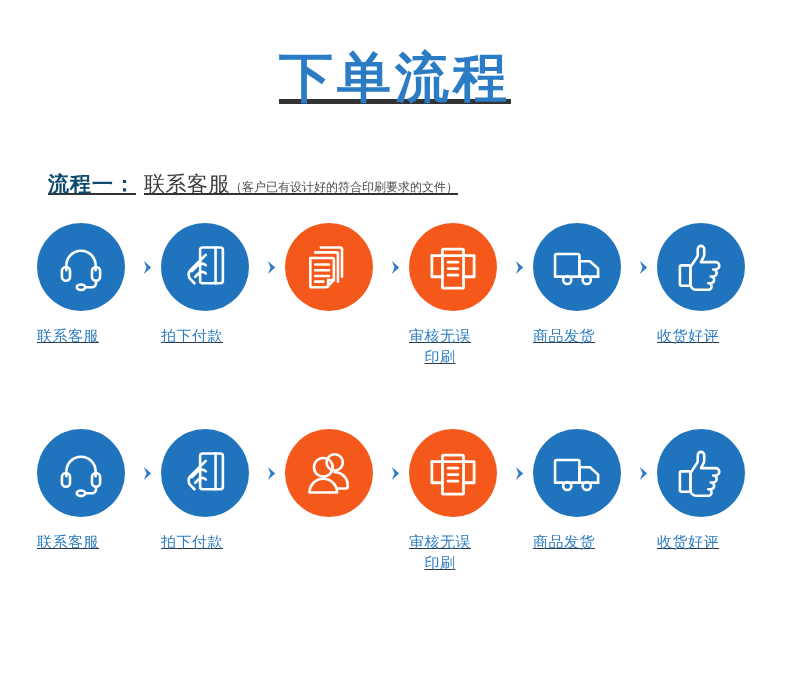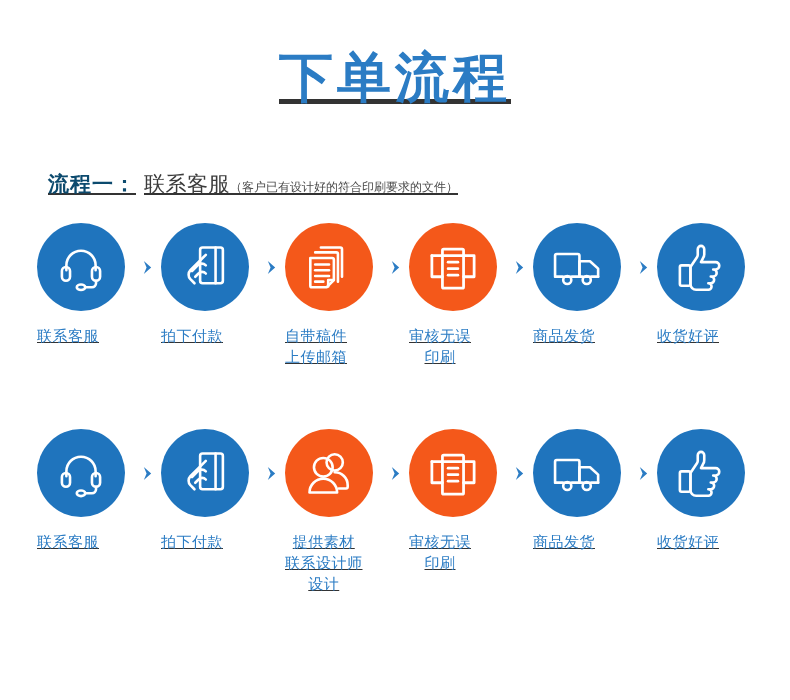--- a/index.html
+++ b/index.html
@@ -182,22 +182,20 @@
               <path d="M15 14 H41 a2 2 0 0 1 2 2 V50"></path>
               <path d="M9 21 H36 a2 2 0 0 1 2 2 V48 L29 57 H11 a2 2 0 0 1 -2 -2 Z"></path>
               <path d="M38 48 H31 v8"></path>
               <path d="M15 29 H32"></path>
                 <path d="M15 36 H32"></path>
                 <path d="M15 43 H32"></path>
                 <path d="M15 50 H25"></path>
             </g>
           </svg>
         </div>
-        <div class="step-label">自带稿件
-上传邮箱</div>
       </div>
 
       <div class="arrow">
         <svg viewBox="0 0 12 16">
           <path d="M2 1 L10 8 L2 15 L5 8 Z" fill="#2b7cc4"></path>
         </svg>
       </div>
 
       <div class="step">
         <div class="circle orange">
@@ -309,23 +307,20 @@
         <div class="circle orange">
           <svg viewBox="0 0 64 64">
             <g fill="none" stroke="#ffffff" stroke-width="3.2" stroke-linecap="round" stroke-linejoin="round">
               <circle cx="39" cy="19" r="10"></circle>
               <path d="M39 31 a16 16 0 0 1 16 16 v2 a2 2 0 0 1 -2 2 H44"></path>
               <circle cx="25" cy="25" r="11.5"></circle>
               <path d="M25 39 a17 17 0 0 0 -17 17 H42 a17 17 0 0 0 -17 -17 Z"></path>
             </g>
           </svg>
         </div>
-        <div class="step-label">提供素材
-联系设计师
-设计</div>
       </div>
 
       <div class="arrow">
         <svg viewBox="0 0 12 16">
           <path d="M2 1 L10 8 L2 15 L5 8 Z" fill="#2b7cc4"></path>
         </svg>
       </div>
 
       <div class="step">
         <div class="circle orange">

